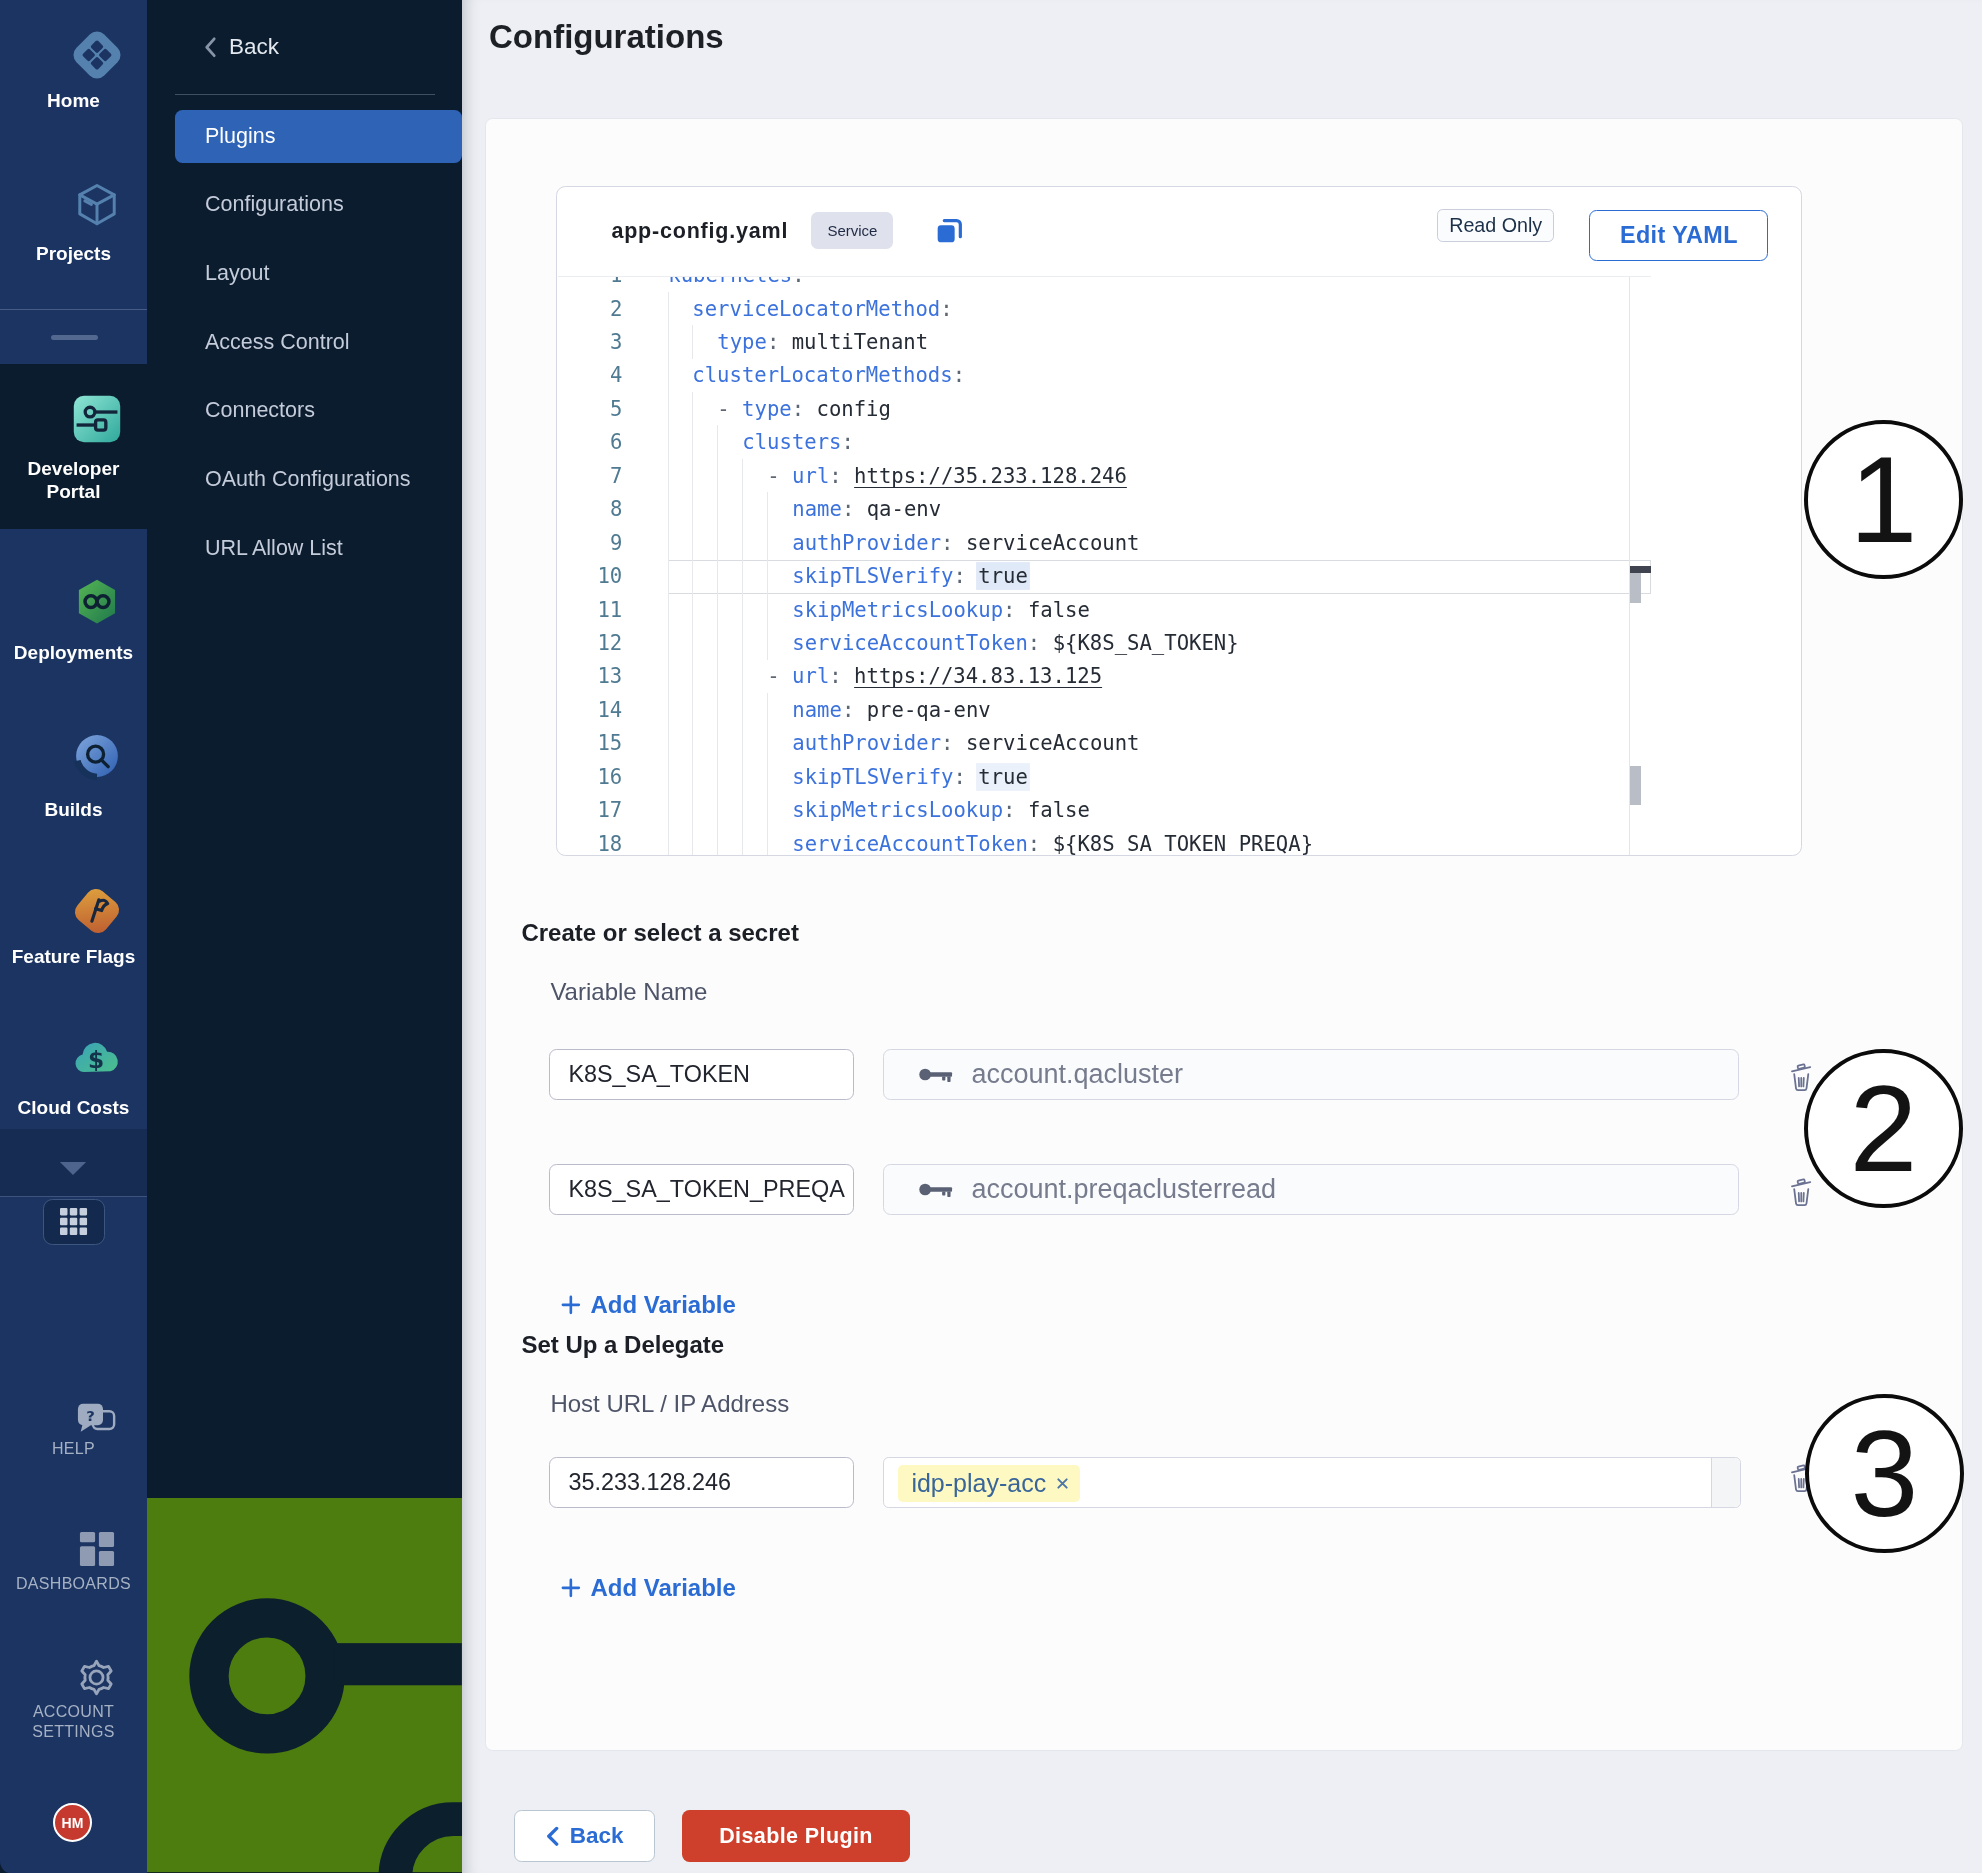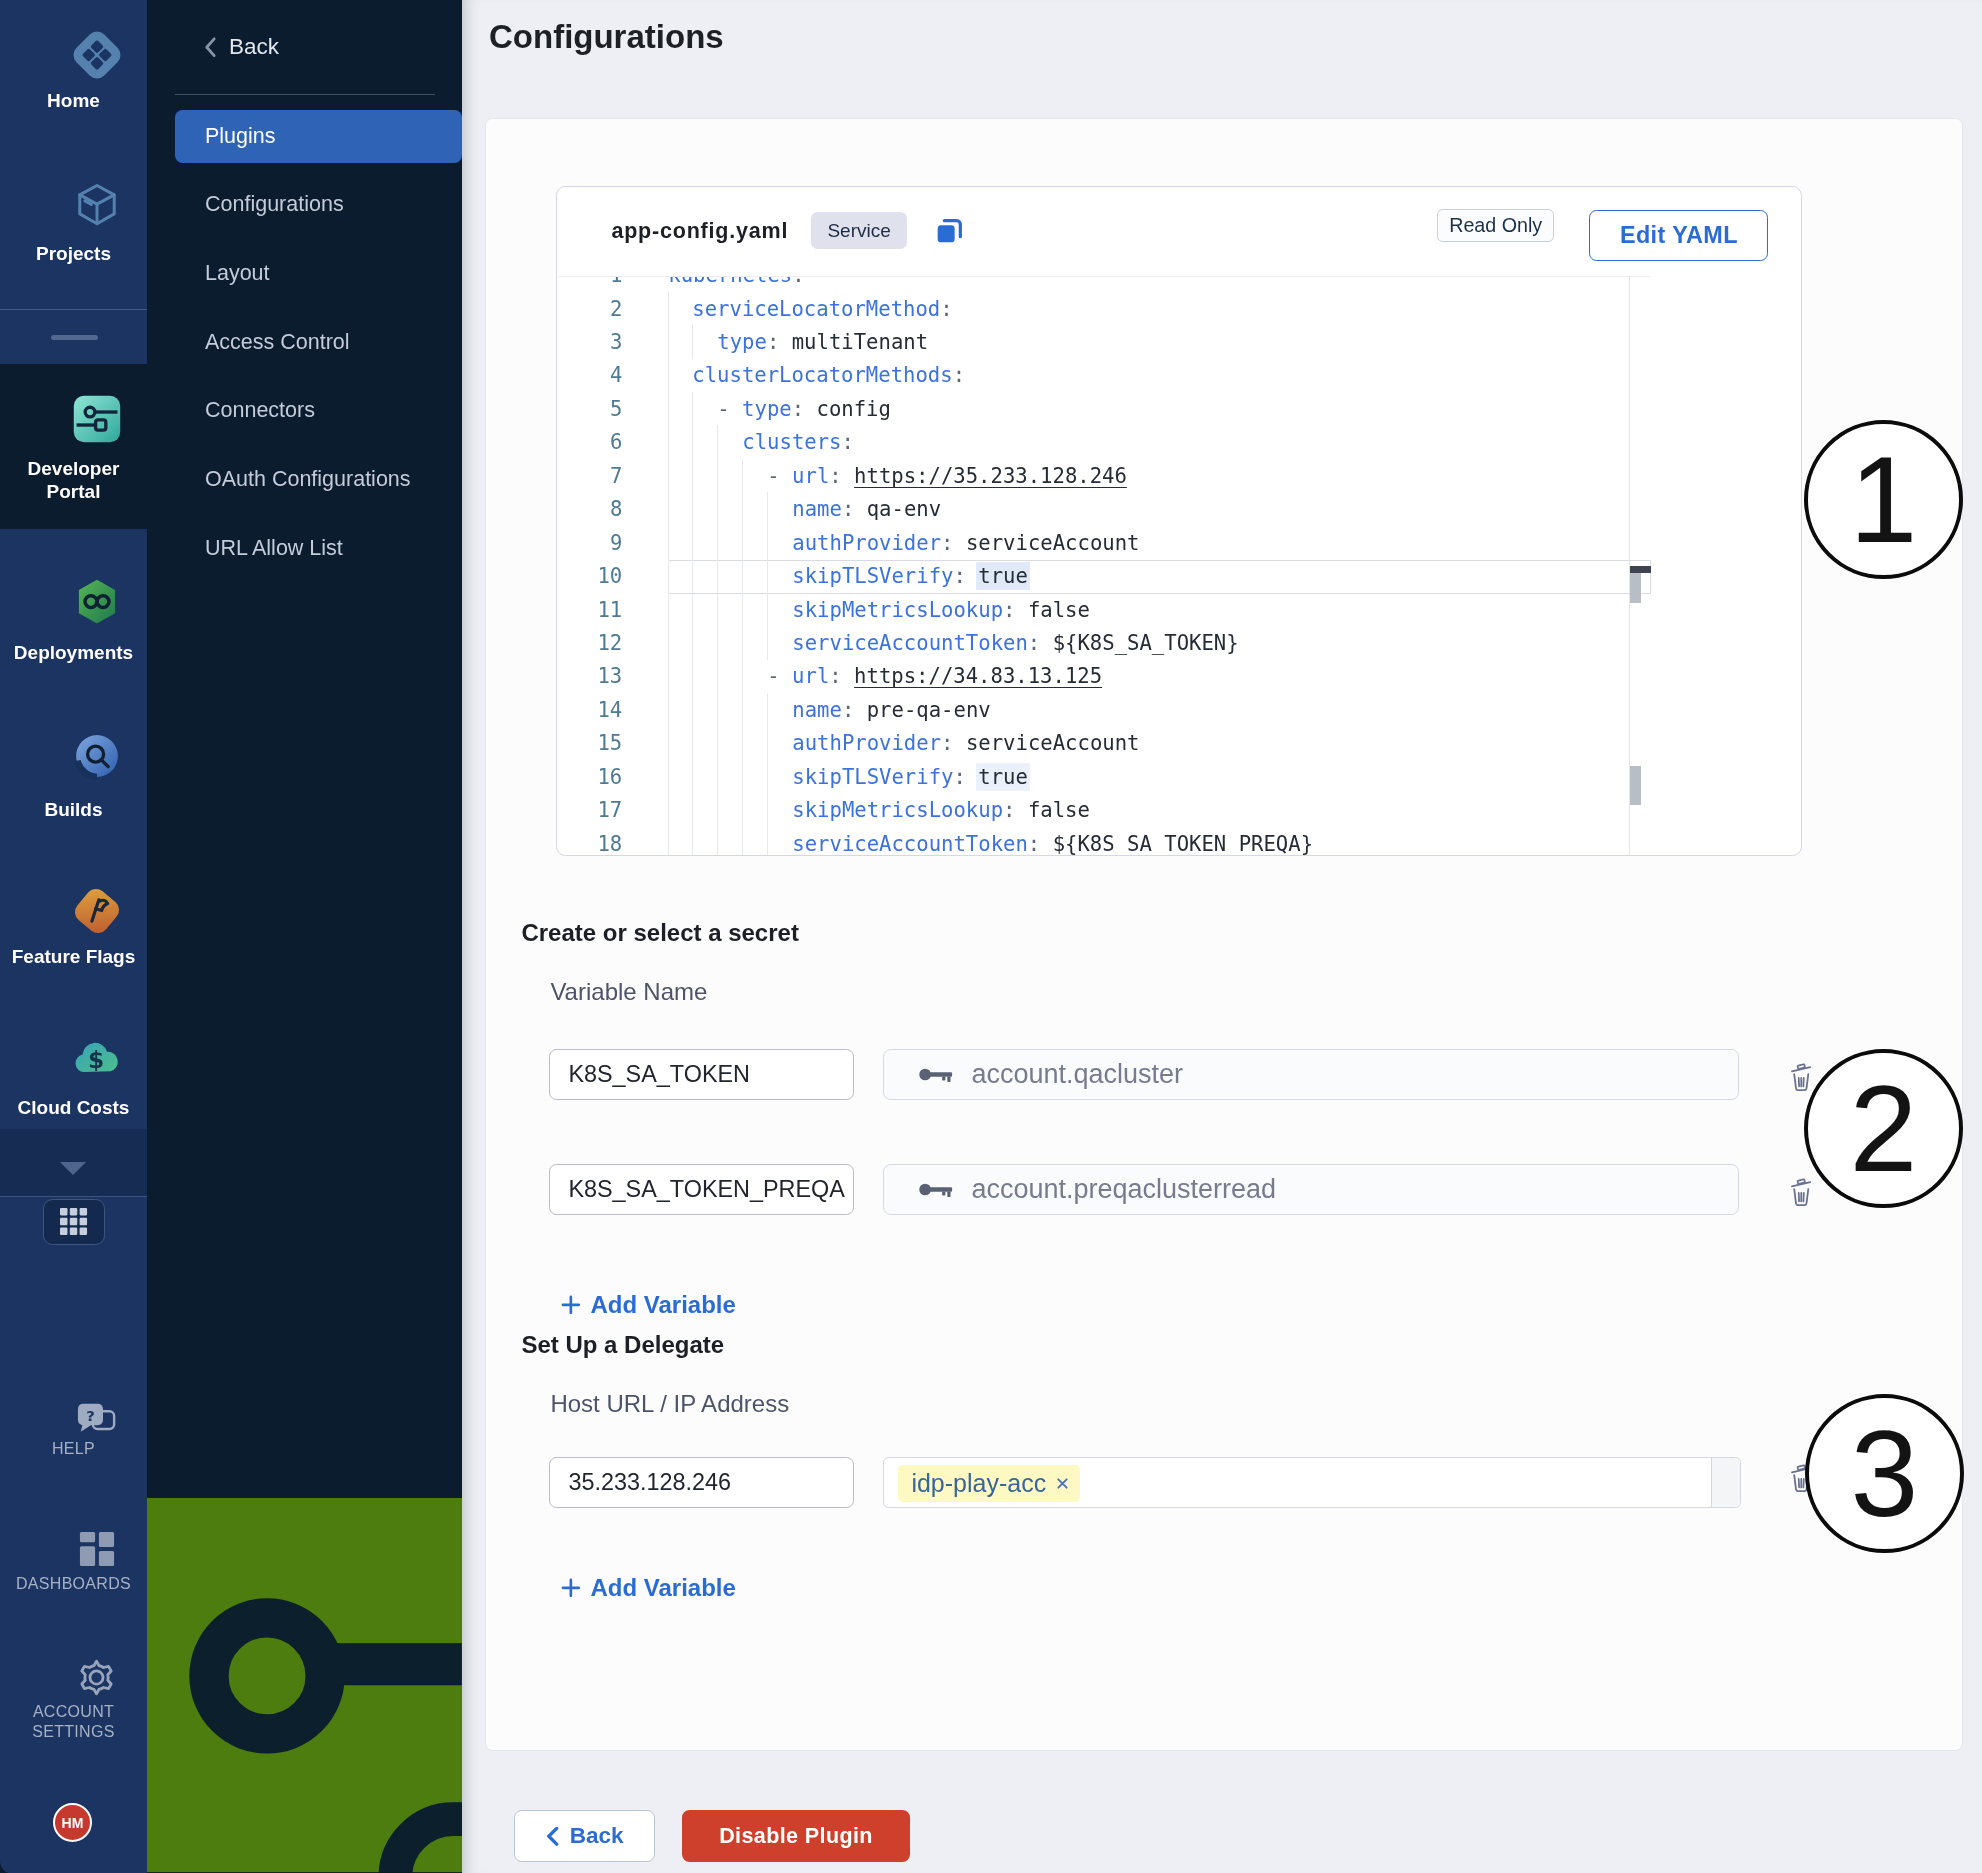--- a/index.html
+++ b/index.html
@@ -36,21 +36,21 @@
   
   #main { left:462px; top:0; width:1521px; height:1874px; background:#EDEFF4; box-shadow:inset 15px 0 17px -15px rgba(10,22,40,0.28); }
   #page-title { left:27px; top:19px; font-size:33px; font-weight:700; color:#1D2126; line-height:36px; }
   #page-subtitle { left:27px; top:75px; font-size:24px; letter-spacing:0.4px; color:#23282F; line-height:28px; }
   #card { left:23.4px; top:118px; width:1478px; height:1633px; background:#FCFCFD; border:0.9px solid #E3E6EC; border-radius:7.5px; }
 
   
   #editor { left:70px; top:67px; width:1246px; height:670px; background:#FFFFFF; border:0.9px solid #D5D7E3; border-radius:9.4px; }
   #editor-header { position:absolute; left:0; top:0; width:100%; height:89px;text-decoration:underline; }
   #editor-filename { position:absolute; left:54px; top:31px; font-size:21.5px; letter-spacing:0.8px; font-weight:700; color:#1C1F26; line-height:26px; }
-  #editor-badge { position:absolute; left:254px; top:25px; height:37px; padding:0 16px; background:#DFE1EC; border-radius:6.6px; font-size:19px; color:#1F2A44; font-weight:500; display:flex; align-items:center; }
+  #editor-badge { position:absolute; left:254px; top:25px; height:37px; padding:0 16px; background:#DFE1EC; border-radius:6.6px; font-size:15px; color:#1F2A44; font-weight:500; display:flex; align-items:center; }
   #copy-icon { position:absolute; left:375px; top:27px; cursor:pointer; }
   #read-only-btn { position:absolute; right:247px; top:22px; height:33px; padding:0 11.2px; background:#FBFCFE; border:0.9px solid #C9CEDA; border-radius:5.6px; font-size:19.7px; font-weight:500; color:#1D3049; display:flex; align-items:center; cursor:pointer; }
   #edit-yaml-btn { position:absolute; right:33px; top:23.4px; width:179px; height:51px; background:#FFFFFF; border:1.4px solid #2A6CD4; border-radius:7.5px; font-size:23.4px; letter-spacing:0.4px; font-weight:700; color:#2A6CD4; display:flex; align-items:center; justify-content:center; cursor:pointer; }
   #code-divider { position:absolute; left:0.9px; top:89px; width:1093px; height:0.9px; background:#ECEDF1; }
   #code-clip { position:absolute; left:0.9px; top:90px; width:1093px; height:578px; overflow:hidden; }
   .code-row { position:absolute; left:0; width:100%; height:34px; }
   .line-no { position:absolute; left:0; top:0; width:64px; height:34px; line-height:34px; text-align:right; font-family:"DejaVu Sans Mono","Liberation Mono",monospace; font-size:20.6px; color:#4F7A91; }
   .indent-guide { position:absolute; top:0; width:0.9px; height:34px; background:#E7E8EB; }
   .code-text { position:absolute; top:0; height:34px; line-height:34px; font-family:"DejaVu Sans Mono","Liberation Mono",monospace; font-size:20.6px; white-space:pre; }
   .tok-k { color:#3C72DC; }

